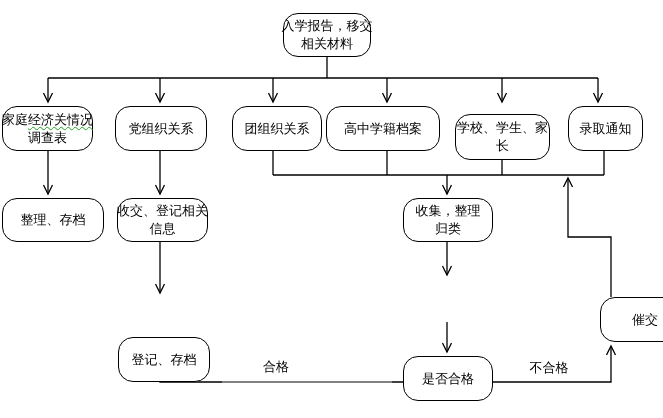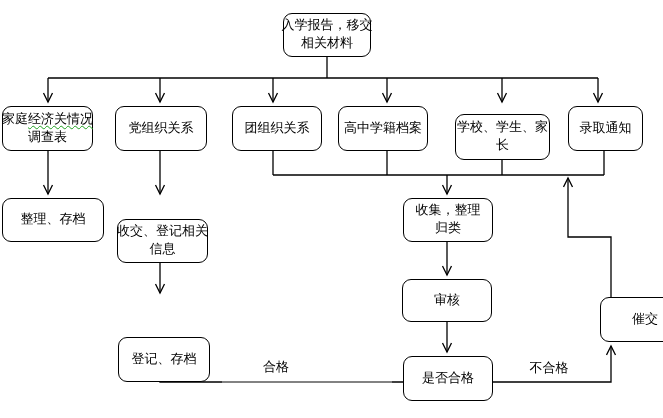--- a/index.html
+++ b/index.html
@@ -10,29 +10,28 @@
     font-family:"Liberation Sans","DejaVu Sans",sans-serif;
     color:#000;
     overflow:hidden;
   }
   #wires{position:absolute;left:0;top:0;width:663px;height:418px;}
   .node{
     position:absolute;
     box-sizing:border-box;
     background:#fff;
     border:1.5px solid #000;
-    border-radius:9px;
+    border-radius:15px;
     display:flex;
     flex-direction:column;
     align-items:center;
     justify-content:center;
     text-align:left;
     font-size:13px;
     line-height:1.35;
-    font-family:Liberation Mono, monospace;
   }
   .node .ln{display:block;white-space:nowrap;}
   .squiggle{
     text-decoration-line:underline;
     text-decoration-style:wavy;
     text-decoration-color:#21a121;
     text-decoration-thickness:1px;
     text-underline-offset:2px;
     margin-top:40px;
   }
@@ -100,54 +99,51 @@
   </div>
 
   <div class="node" style="left:115px;top:106px;width:92px;height:45px;">
     <span class="ln">党组织关系</span>
   </div>
 
   <div class="node" style="left:232px;top:106px;width:90px;height:45px;">
     <span class="ln">团组织关系</span>
   </div>
 
-  <div class="node" style="left:338px;top:106px;width:90px;height:45px;">
+  <div class="node" style="left:326px;top:106px;width:114px;height:45px;">
     <span class="ln">高中学籍档案</span>
   </div>
 
   <div class="node" style="left:455px;top:114px;width:95px;height:46px;">
     <span class="ln">学校、学生、家</span>
     <span class="ln">长</span>
   </div>
 
   <div class="node" style="left:568px;top:106px;width:75px;height:45px;">
     <span class="ln">录取通知</span>
   </div>
 
   <div class="node" style="left:2px;top:198px;width:102px;height:44px;">
     <span class="ln">整理、存档</span>
   </div>
 
-  <div class="node" style="left:117px;top:198px;width:91px;height:44px;margin-top:21px;">
+  <div class="node" style="left:117px;top:198px;width:91px;height:44px;">
     <span class="ln">收交、登记相关</span>
     <span class="ln">信息</span>
   </div>
 
   <div class="node" style="left:403px;top:198px;width:90px;height:44px;">
     <span class="ln">收集，整理</span>
     <span class="ln">归类</span>
   </div>
 
   <div class="node" style="left:118px;top:297px;width:92px;height:45px;margin-top:40px;">
     <span class="ln">登记、存档</span>
   </div>
 
-  <div class="node" style="left:402px;top:279px;width:90px;height:43px;">
-    <span class="ln">审核</span>
-  </div>
 
   <div class="node" style="left:568px;top:297px;width:90px;height:45px;margin-left:32px;">
     <span class="ln">催交</span>
   </div>
 
   <div class="node" style="left:403px;top:356px;width:90px;height:45px;">
     <span class="ln">是否合格</span>
   </div>
 
   <div class="edge-label" style="left:250px;top:358px;width:52px;">合格</div>

